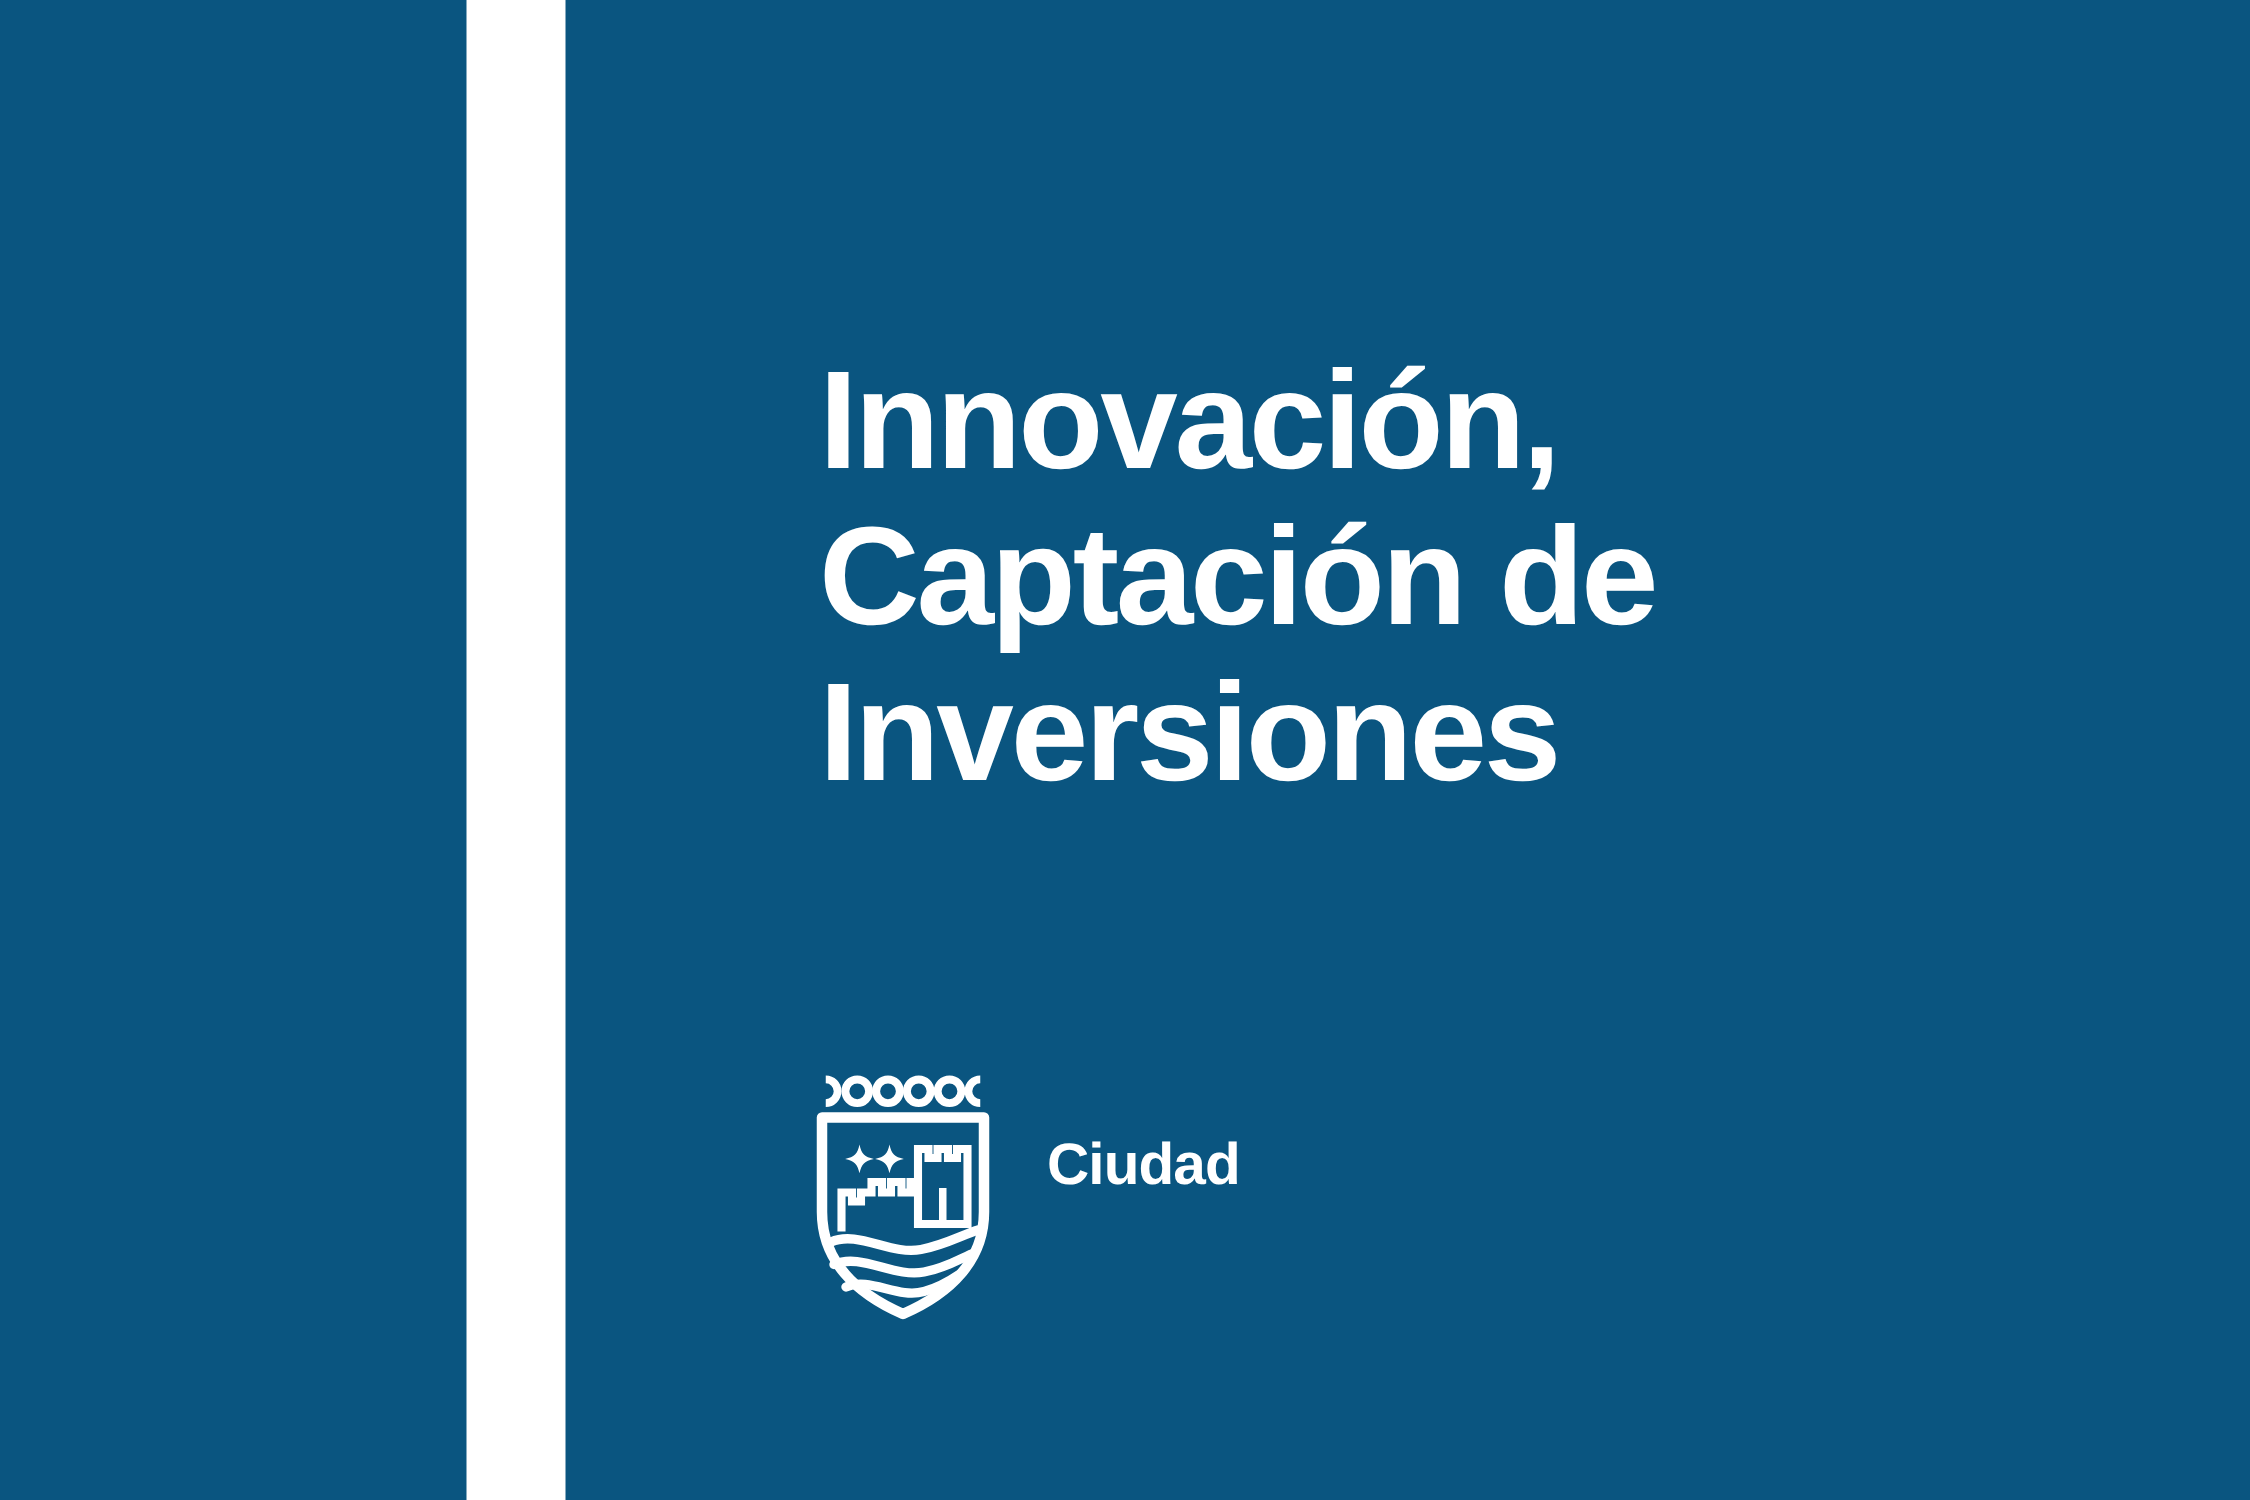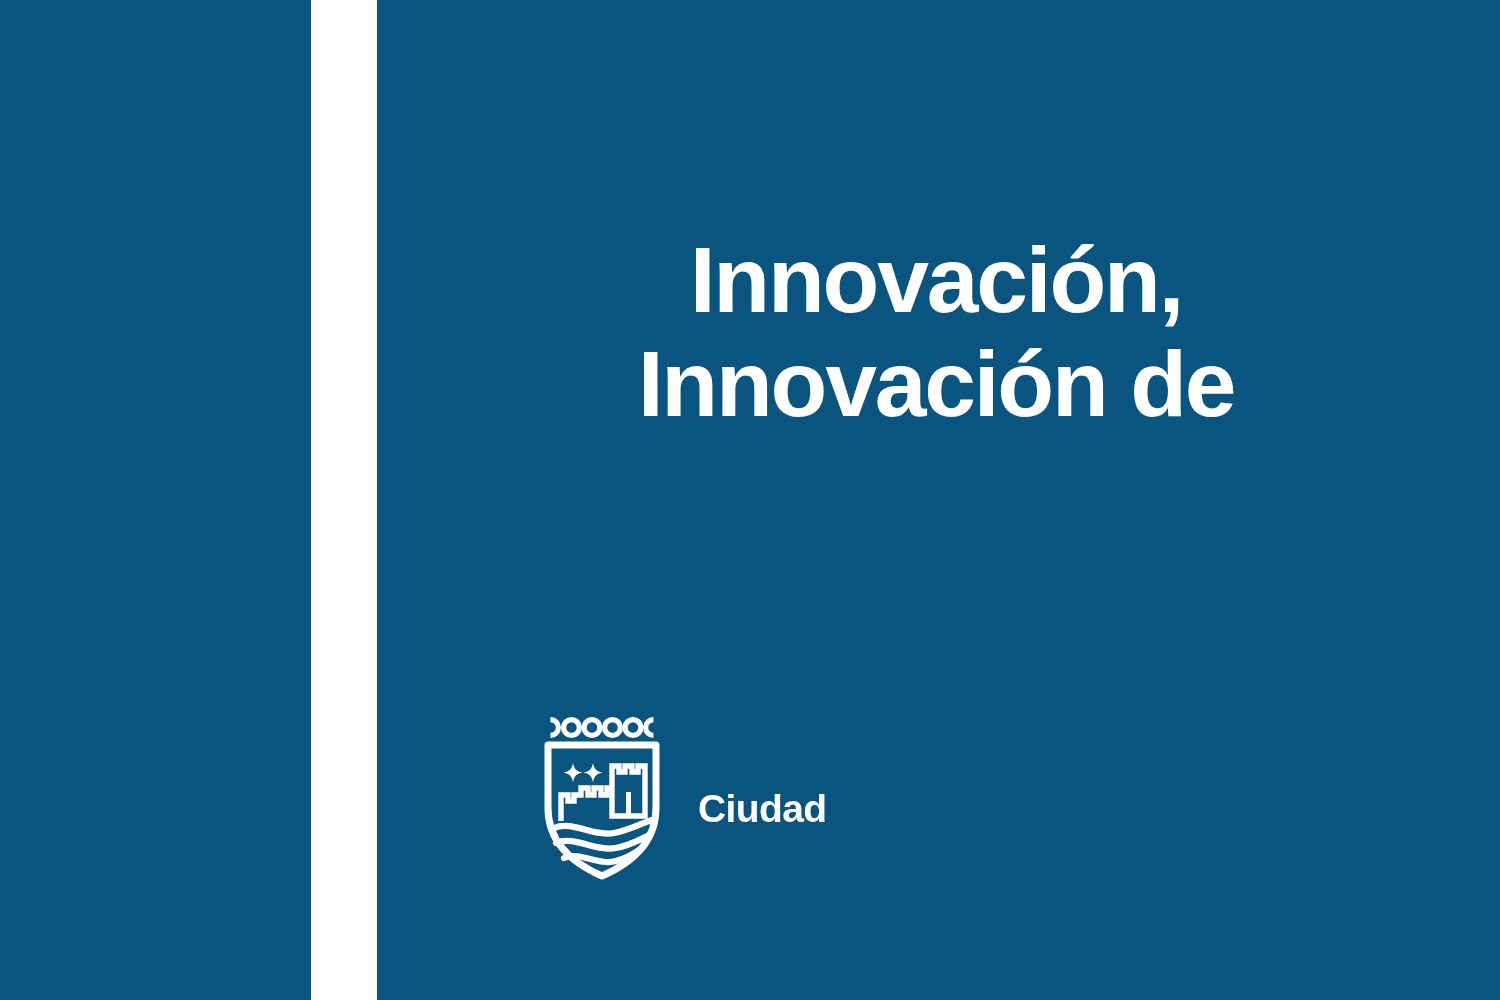--- a/index.html
+++ b/index.html
@@ -51,21 +51,20 @@
 
   .title-line {
     display: block;
     color: #ffffff;
     font-family: "Liberation Sans", sans-serif;
     font-weight: 700;
     font-size: 93px;
     line-height: 104px;
     letter-spacing: -2.2px;
     white-space: nowrap;
-    text-align: center;
   }
 
   
   #logo-lockup {
     position: absolute;
     left: -4px;
     top: 716px;
     display: flex;
     align-items: flex-start;
   }
@@ -81,34 +80,35 @@
     margin-left: 36px;
     margin-top: 36px;
     color: #ffffff;
     font-family: "Liberation Sans", sans-serif;
     font-weight: 700;
     font-size: 39px;
     line-height: 50px;
     letter-spacing: -0.6px;
     white-space: nowrap;
   }
-  .wordmark-line { display: block; margin-top: 32px; }
+  .wordmark-line { display: block; }
 </style>
 </head>
 <body>
 
 <div id="slide" style="background: rgb(10, 85, 128);">
 
   <div id="accent-stripe" style="background: rgb(255, 255, 255);"></div>
 
   <div id="content">
 
     <div id="title-block">
       <span class="title-line">Innovación,</span>
-      <span class="title-line">Innovación de</span>
+      <span class="title-line">Captación de</span>
+      <span class="title-line">Inversiones</span>
     </div>
 
     <div id="logo-lockup">
 
       <svg id="shield-icon" viewBox="0 0 120 165" aria-hidden="true">
         <g fill="none" stroke="#ffffff">
 
           <g fill="#ffffff" stroke="none">
 
             <path d="M 8.5,1.0 a 10.5,10.5 0 0 1 0,21 l 0,-5.2 a 5.3,5.3 0 0 0 0,-10.6 z"></path>

